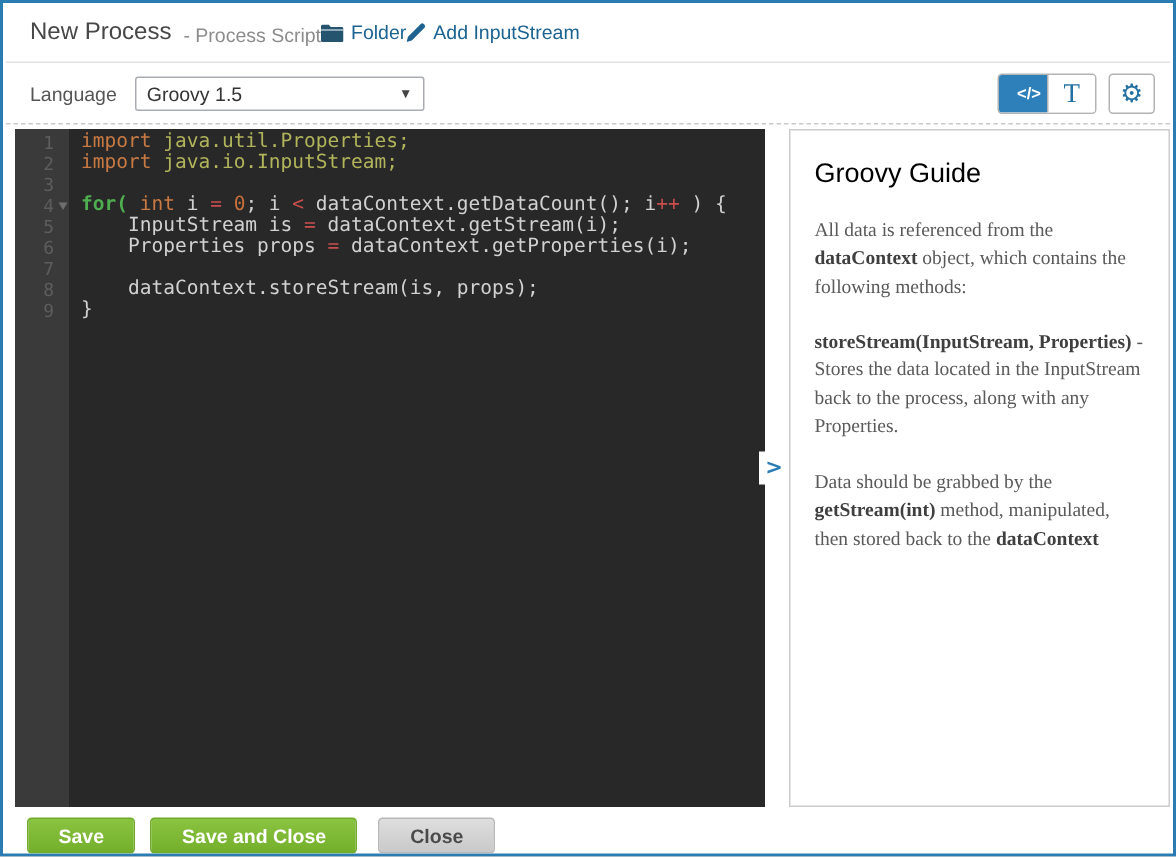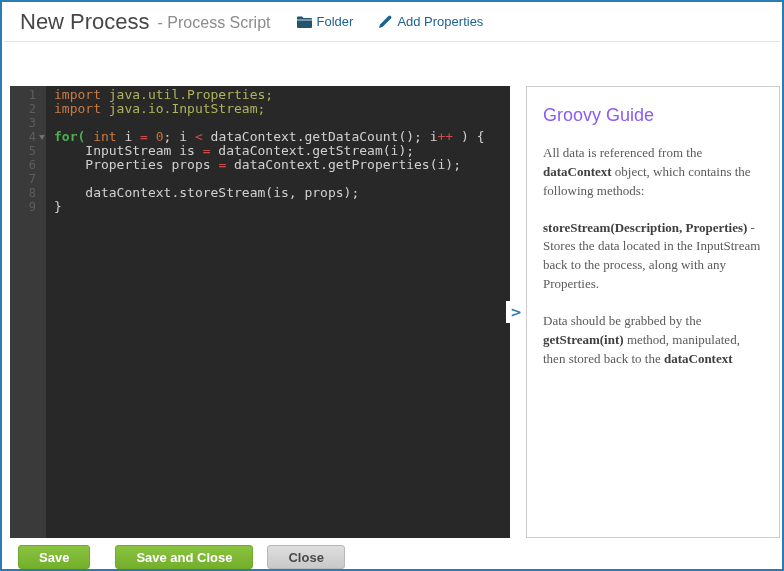--- a/index.html
+++ b/index.html
@@ -8,24 +8,24 @@
     position:relative; width:784px; height:571px; background:#fff;
     border:2px solid #2b7cb3; overflow:hidden;
     font-family:"Liberation Sans", sans-serif;
   }
   
   .header {
     position:absolute; left:2px; top:0; right:2px; height:40px;
     display:flex; align-items:center; padding-left:16px;
     border-bottom:1px solid #e2e2e2; background:#fff;
   }
-  .page-title { font-size:22px; color:#474747; }
-  .page-subtitle { font-size:16px; color:#8c8c8c; margin-left:8px; margin-top:3px; }
+  .page-title { font-size:16px; color:#474747; }
+  .page-subtitle { font-size:13px; color:#8c8c8c; margin-left:8px; margin-top:3px; }
   .hdr-link {
-    display:flex; align-items:center; gap:5px; margin-left:26px;
+    display:flex; align-items:center; gap:5px; 
     font-size:13px; color:#1c6392; cursor:pointer; text-decoration:none;
   }
   .hdr-link svg { display:block; }
   
   .toolbar {
     position:absolute; left:2px; top:40px; right:2px; height:41px;
     display:flex; align-items:center; padding:0 10px 0 16px;
     border-bottom:1px dashed #c9c9c9; background:#fff;
   }
   .lang-label { font-size:13px; color:#555; }
@@ -79,21 +79,21 @@
   .tok-olv { color:var(--tok-olive,#b1b45a);text-align:right; }
   .tok-grn { color:var(--tok-green,#4fae4f);font-weight:bold; }
   .tok-op  { color:var(--tok-operator,#c94f4f); }
   .tok-num { color:var(--tok-number,#c9703a); }
   .tok-pln { color:var(--tok-plain,#d1d1d1); }
   
   .guide {
     position:absolute; left:524px; top:84px; width:254px; height:452px;
     border:1px solid #ccc; background:#fff; padding:18px 16px; overflow:hidden;
   }
-  .guide h2 { font-size:18px; font-weight:400; color:#8b5cf6; margin:0 0 18px 0; }
+  .guide h2 { font-size:18px; font-weight:400; color:#000000; margin:0 0 18px 0; }
   .guide p { font-size:13px; color:#5a5a5a; line-height:1.45; margin:0 0 18px 0;font-family:Liberation Serif, serif; }
   .guide p strong { color:#3f3f3f; }
   .collapse-chevron {
     position:absolute; left:504px; top:299px; width:20px; height:22px;
     display:flex; align-items:center; justify-content:center; background:#fff;
     color:#2b7cb3; font-size:14px; font-weight:bold; cursor:pointer;
     font-family:"DejaVu Sans", sans-serif;
   }
   
   .footer { position:absolute; left:16px; top:543px; display:flex; align-items:center; }
@@ -101,21 +101,21 @@
     height:24px; border-radius:3px; font-size:13px; font-weight:bold;
     display:flex; align-items:center; justify-content:center; cursor:pointer;
     padding:0 20px;
   }
   .btn.green {
     background:linear-gradient(#89c340,#74af2c); border:1px solid #6faa2b; color:#fff;
   }
   .btn.gray {
     background:linear-gradient(#dedede,#c9c9c9); border:1px solid #b8b8b8; color:#4a4a4a;
   }
-  .btn + .btn { margin-left:25px; }
+  .btn + .btn { margin-left:10px; }
   .btn.gray { margin-left:14px; }
 </style>
 </head>
 <body>
 
 <div class="window">
 
   <div class="header">
     <span class="page-title">New Process</span>
     <span class="page-subtitle">- Process Script</span>
@@ -127,24 +127,43 @@
           </svg>
       </span>
       <span>Folder</span>
     </a>
     <a class="hdr-link">
       <span>
         <svg width="13" height="13" viewBox="0 0 13 13">
             <path d="M0 13 L1 9.5 L9.5 1 Q10.5 0 11.5 1 L12 1.5 Q13 2.5 12 3.5 L3.5 12 Z" fill="#1c6392"></path>
           </svg>
       </span>
-      <span>Add Properties</span>
+      <span>Add InputStream</span>
     </a>
   </div>
 
+  <div class="toolbar">
+    <span class="lang-label">Language</span>
+    <div class="lang-select">
+      <span>Groovy 1.5</span>
+      <span class="caret">▼</span>
+    </div>
+    <div class="spacer"></div>
+    <div class="view-toggle">
+      <div class="view-btn code">
+        <span>&lt;/&gt;</span>
+      </div>
+      <div class="view-btn text">
+        <span>T</span>
+      </div>
+    </div>
+    <div class="gear-btn">
+      <span>⚙</span>
+    </div>
+  </div>
 
   <div class="editor">
     <div class="gutter">
         <div class="ln">1</div>
         <div class="ln">2</div>
         <div class="ln">3</div>
         <div class="ln">4<span class="fold"></span></div>
         <div class="ln">5</div>
         <div class="ln">6</div>
         <div class="ln">7</div>
@@ -153,21 +172,21 @@
       </div>
     <div class="code"><div class="cl"><span class="tok-kw">import</span><span class="tok-olv"> java.util.Properties;</span></div><div class="cl"><span class="tok-kw">import</span><span class="tok-olv"> java.io.InputStream;</span></div><div class="cl">&nbsp;</div><div class="cl"><span class="tok-grn">for(</span><span class="tok-pln"> </span><span class="tok-kw">int</span><span class="tok-pln"> i </span><span class="tok-op">=</span><span class="tok-pln"> </span><span class="tok-num">0</span><span class="tok-pln">; i </span><span class="tok-op">&lt;</span><span class="tok-pln"> dataContext.getDataCount(); i</span><span class="tok-op">++</span><span class="tok-pln"> ) {</span></div><div class="cl"><span class="tok-pln">    InputStream is </span><span class="tok-op">=</span><span class="tok-pln"> dataContext.getStream(i);</span></div><div class="cl"><span class="tok-pln">    Properties props </span><span class="tok-op">=</span><span class="tok-pln"> dataContext.getProperties(i);</span></div><div class="cl">&nbsp;</div><div class="cl"><span class="tok-pln">    dataContext.storeStream(is, props);</span></div><div class="cl"><span class="tok-pln">}</span></div></div>
   </div>
 
   <div class="collapse-chevron">&gt;</div>
 
   <div class="guide">
     <h2>Groovy Guide</h2>
     <div>
         <p><span>All data is referenced from the </span><strong>dataContext</strong><span> object, which contains the following methods:</span></p>
-        <p><strong>storeStream(Description, Properties)</strong><span> - Stores the data located in the InputStream back to the process, along with any Properties.</span></p>
+        <p><strong>storeStream(InputStream, Properties)</strong><span> - Stores the data located in the InputStream back to the process, along with any Properties.</span></p>
         <p><span>Data should be grabbed by the </span><strong>getStream(int)</strong><span> method, manipulated, then stored back to the </span><strong>dataContext</strong></p>
       </div>
   </div>
 
   <div class="footer">
     <div class="btn green">Save</div>
     <div class="btn green">Save and Close</div>
     <div class="btn gray">Close</div>
   </div>
 

